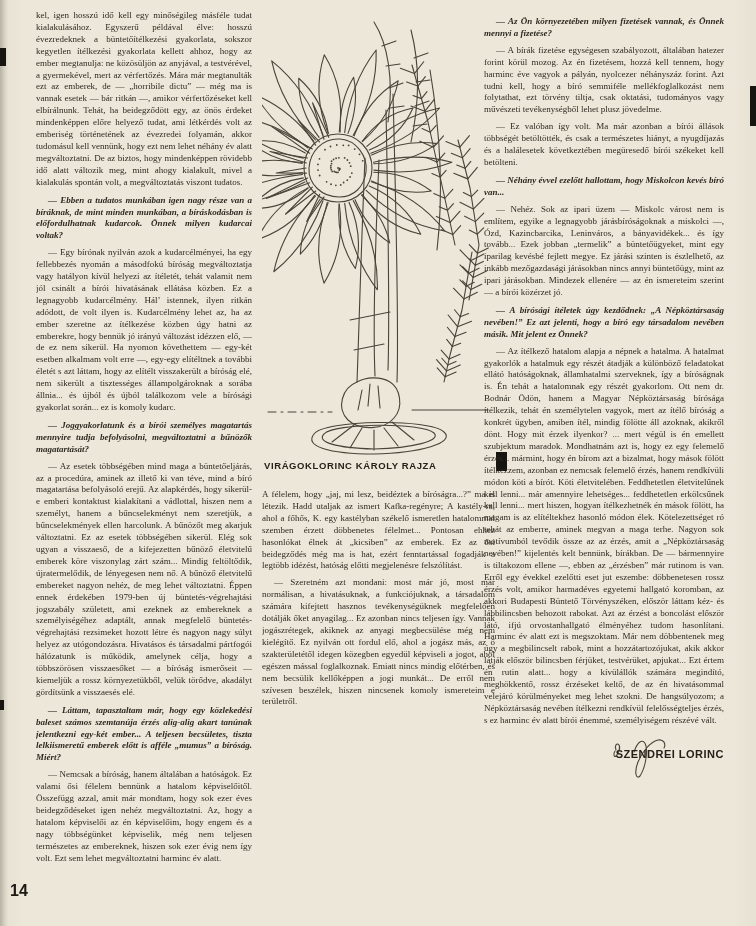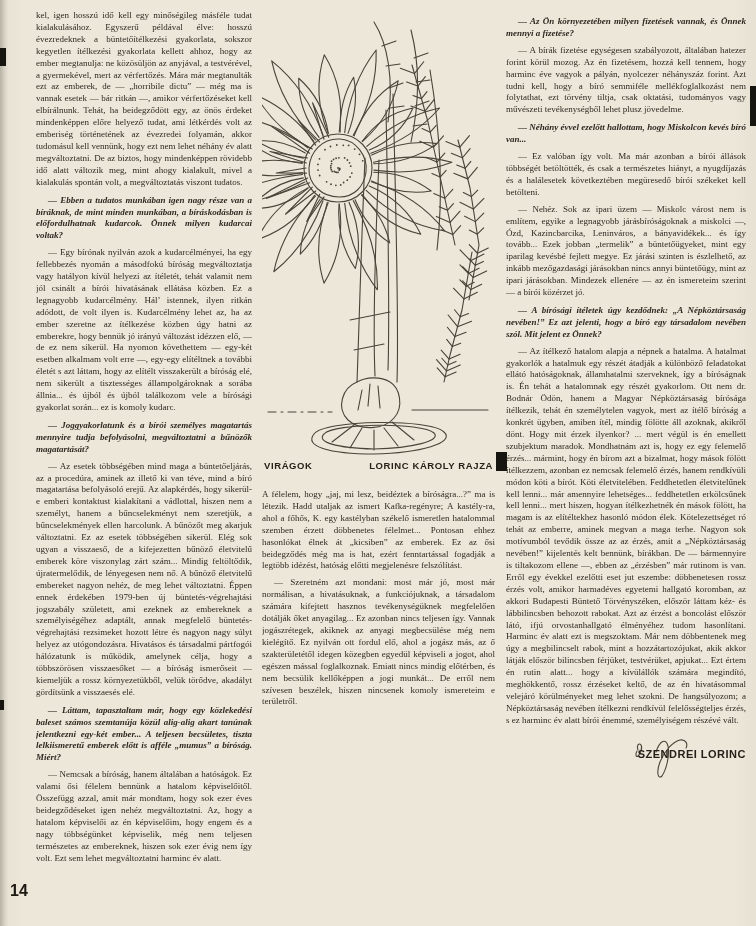--- a/index.html
+++ b/index.html
@@ -13,31 +13,31 @@
     overflow: hidden;
   }
   .gutter {
     position: absolute; left:0; top:0; width:9px; height:100%;
     background: linear-gradient(90deg,#b6b2a4 0%,#d9d4c5 55%,#eae5d6 100%);
   }
   .scan-mark { position:absolute; background:#17150f; }
   .col { position: absolute; top:10px; height:908px; overflow:hidden; }
   .col-left  { left:36px;  width:216px; }
   .col-mid   { left:262px; width:233px; }
-  .col-right { left:506px; width:240px; }
+  .col-right { left:484px; width:240px; }
   .para {
     font-size: 9px; line-height: 11.9px;
     text-align: justify; margin: 0 0 5px 0; text-indent: 12px;
     letter-spacing: 0px;
   }
   .para.flush { text-indent: 0; }
   .para.q { font-style: italic; font-weight: bold; margin-top: 6px; }
   .illustration { display:block; width:233px; height:446px; }
   .caption-row {
-    display:flex; justify-content:space-between; align-items:baseline;
+    display:flex; align-items:baseline;
     font-family: "Liberation Sans", sans-serif;
     font-size: 9.5px; font-weight: bold; letter-spacing: .6px;
     color:#262219; margin: 4px 2px 18px 2px;
   }
   .byline-row { position: relative; height: 48px; margin-top: 4px; }
   .byline {
     position:absolute; right:0; top:16px;
     font-family:"Liberation Sans", sans-serif;
     font-size:11px; font-weight:bold; letter-spacing:.5px; color:#25211a;padding-left:44px;
   }
@@ -59,21 +59,21 @@
   <div class="scan-mark" style="left:0;top:700px;width:4px;height:10px;"></div>
   <div class="scan-mark" style="left:750px;top:86px;width:6px;height:40px;"></div>
   <div class="scan-mark" style="left:496px;top:452px;width:11px;height:19px;"></div>
 
   <div class="col col-left">
       <p class="para flush">kel, igen hosszú idő kell egy minőségileg másféle tudat kialakulásához. Egyszerű példával élve: hosszú évezredeknek a büntetőítélkezési gyakorlata, sokszor kegyetlen ítélkezési gyakorlata kellett ahhoz, hogy az ember megtanulja: ne közösüljön az anyjával, a testvérével, a gyermekével, mert az vérfertőzés. Mára már megtanulták ezt az emberek, de — „horribile dictu” — még ma is vannak esetek — bár ritkán —, amikor vérfertőzéseket kell elbírálnunk. Tehát, ha beidegződött egy, az önös érdeket mindenképpen előre helyező tudat, ami létkérdés volt az emberiség történetének az évezredei folyamán, akkor tudomásul kell vennünk, hogy ezt nem lehet néhány év alatt megváltoztatni. De az biztos, hogy mindenképpen rövidebb idő alatt változik meg, mint ahogy kialakult, mivel a kialakulás spontán volt, a megváltoztatás viszont tudatos.</p>
       <p class="para q">— Ebben a tudatos munkában igen nagy része van a bíráknak, de mint minden munkában, a bíráskodásban is előfordulhatnak kudarcok. Önnek milyen kudarcai voltak?</p>
       <p class="para">— Egy bírónak nyilván azok a kudarcélményei, ha egy fellebbezés nyomán a másodfokú bíróság megváltoztatja vagy hatályon kívül helyezi az ítéletét, tehát valamit nem jól csinált a bírói hivatásának ellátása közben. Ez a legnagyobb kudarcélmény. Hál’ istennek, ilyen ritkán adódott, de volt ilyen is. Kudarcélmény lehet az, ha az ember szeretne az ítélkezése közben úgy hatni az emberekre, hogy bennük jó irányú változást idézzen elő, — de ez nem sikerül. Ha nyomon követhettem — egy-két esetben alkalmam volt erre —, egy-egy elítéltnek a további életét s azt láttam, hogy az elítélt visszakerült a bíróság elé, nem sikerült a tisztességes állampolgároknak a sorába állnia... és újból és újból találkozom vele a bírósági gyakorlat során... ez is komoly kudarc.</p>
       <p class="para q">— Joggyakorlatunk és a bírói személyes magatartás mennyire tudja befolyásolni, megváltoztatni a bűnözők magatartását?</p>
       <p class="para">— Az esetek többségében mind maga a büntetőeljárás, az a procedúra, aminek az illető ki van téve, mind a bíró magatartása befolyásoló erejű. Az alapkérdés, hogy sikerül-e emberi kontaktust kialakítani a vádlottal, hiszen nem a személyt, hanem a bűncselekményt nem szeretjük, a bűncselekmények ellen harcolunk. A bűnözőt meg akarjuk változtatni. Ez az esetek többségében sikerül. Elég sok ugyan a visszaeső, de a kifejezetten bűnöző életvitelű emberek köre viszonylag zárt szám... Mindig feltöltődik, újratermelődik, de lényegesen nem nő. A bűnöző életvitelű embereket nagyon nehéz, de meg lehet változtatni. Éppen ennek érdekében 1979-ben új büntetés-végrehajtási jogszabály született, ami ezeknek az embereknek a személyiségéhez adaptált, annak megfelelő büntetés-végrehajtási rezsimeket hozott létre és nagyon nagy súlyt helyez az utógondozásra. Hivatásos és társadalmi pártfogói hálózatunk is működik, amelynek célja, hogy a többszörösen visszaesőket — a bíróság ismerőseit — kiemeljük a rossz környezetükből, velük törődve, akadályt gördítsünk a visszaesés elé.</p>
-      <p class="para q">— Láttam, tapasztaltam már, hogy egy közlekedési baleset számos szemtanúja közül alig-alig akart tanúnak jelentkezni egy-két ember... A teljesen becsületes, tiszta lelkiismeretű emberek előtt is afféle „mumus” a bíróság. Miért?</p>
+      <p class="para q">— Láttam, tapasztaltam már, hogy egy közlekedési baleset számos szemtanúja érzés alig-alig akart tanúnak jelentkezni egy-két ember... A teljesen becsületes, tiszta lelkiismeretű emberek előtt is afféle „mumus” a bíróság. Miért?</p>
       <p class="para">— Nemcsak a bíróság, hanem általában a hatóságok. Ez valami ősi félelem bennünk a hatalom képviselőitől. Összefügg azzal, amit már mondtam, hogy sok ezer éves beidegződéseket igen nehéz megváltoztatni. Az, hogy a hatalom képviselői az én képviselőim, hogy engem és a nagy többségünket képviselik, még nem teljesen természetes az embereknek, hiszen sok ezer évig nem így volt. Ezt sem lehet megváltoztatni harminc év alatt.</p>
     </div>
 
   <div class="col col-mid">
     <svg class="illustration" viewBox="0 0 233 446">
 
       <path d="M6,402 H70" stroke-dasharray="8 5 2 5"></path>
       <path d="M150,400 H226"></path>
 
       <path d="M103,148 C99,240 97,320 95,372"></path>
@@ -278,24 +278,24 @@
     <div>
         <p class="para flush">A félelem, hogy „jaj, mi lesz, beidéztek a bíróságra...?” ma is létezik. Hadd utaljak az ismert Kafka-regényre; A kastély-ra, ahol a főhős, K. egy kastélyban székelő ismeretlen hatalommal szemben érzett döbbenetes félelmet... Pontosan ehhez hasonlókat élnek át „kicsiben” az emberek. Ez az ősi beidegződés még ma is hat, ezért fenntartással fogadják a legtöbb idézést, hatóság előtti megjelenésre felszólítást.</p>
         <p class="para">— Szeretném azt mondani: most már jó, most már normálisan, a hivatásuknak, a funkciójuknak, a társadalom számára kifejtett hasznos tevékenységüknek megfelelően dotálják őket anyagilag... Ez azonban nincs teljesen így. Vannak jogászrétegek, akiknek az anyagi megbecsülése még nem kielégítő. Ez nyilván ott fordul elő, ahol a jogász más, az ő szakterületétől idegen közegben egyedül képviseli a jogot, ahol egészen mással foglalkoznak. Emiatt nincs mindig előtérben, és nem becsülik kellőképpen a jogi munkát... De erről nem szívesen beszélek, hiszen nincsenek komoly ismereteim e területről.</p>
       </div>
   </div>
 
   <div class="col col-right">
     <div>
         <p class="para q">— Az Ön környezetében milyen fizetések vannak, és Önnek mennyi a fizetése?</p>
         <p class="para">— A bírák fizetése egységesen szabályozott, általában hatezer forint körül mozog. Az én fizetésem, hozzá kell tennem, hogy harminc éve vagyok a pályán, nyolcezer néhányszáz forint. Azt tudni kell, hogy a bíró semmiféle mellékfoglalkozást nem folytathat, ezt törvény tiltja, csak oktatási, tudományos vagy művészeti tevékenységből lehet plusz jövedelme.</p>
+        <p class="para">— Ez valóban így volt. Ma már azonban a bírói állások többségét betöltötték, és csak a természetes hiányt, a nyugdíjazás és a halálesetek következtében megüresedő bírói székeket kell betölteni.</p>
         <p class="para q">— Néhány évvel ezelőtt hallottam, hogy Miskolcon kevés bíró van...</p>
-        <p class="para">— Ez valóban így volt. Ma már azonban a bírói állások többségét betöltötték, és csak a természetes hiányt, a nyugdíjazás és a halálesetek következtében megüresedő bírói székeket kell betölteni.</p>
         <p class="para">— Nehéz. Sok az ipari üzem — Miskolc várost nem is említem, egyike a legnagyobb járásbíróságoknak a miskolci —, Ózd, Kazincbarcika, Leninváros, a bányavidékek... és így tovább... Ezek jobban „termelik” a büntetőügyeket, mint egy iparilag kevésbé fejlett megye. Ez járási szinten is észlelhető, az inkább mezőgazdasági járásokban nincs annyi büntetőügy, mint az ipari járásokban. Mindezek ellenére — az én ismereteim szerint — a bírói közérzet jó.</p>
-        <p class="para q">— A bírósági ítéletek úgy kezdődnek: „A Népköztársaság nevében!” Ez azt jelenti, hogy a bíró egy társadalom nevében szól. Mit jelent ez Önnek?</p>
+        <p class="para q">— A bírósági ítéletek úgy kezdődnek: „A Népköztársaság nevében!” Ez azt jelenti, hogy a bíró egy társadalom nevében másik. Mit jelent ez Önnek?</p>
         <p class="para">— Az ítélkező hatalom alapja a népnek a hatalma. A hatalmat gyakorlók a hatalmuk egy részét átadják a különböző feladatokat ellátó hatóságoknak, államhatalmi szerveknek, így a bíróságnak is. Én tehát a hatalomnak egy részét gyakorlom. Ott nem dr. Bodnár Ödön, hanem a Magyar Népköztársaság bírósága ítélkezik, tehát én személytelen vagyok, mert az ítélő bíróság a konkrét ügyben, amiben ítél, mindig fölötte áll azoknak, akikről dönt. Hogy mit érzek ilyenkor? ... mert végül is én emellett szubjektum maradok. Mondhatnám azt is, hogy ez egy felemelő érzés... mármint, hogy én bírom azt a bizalmat, hogy mások fölött ítélkezzem, azonban ez nemcsak felemelő érzés, hanem rendkívüli módon köti a bírót. Köti életvitelében. Feddhetetlen életvitelűnek kell lenni... már amennyire lehetséges... feddhetetlen erkölcsűnek kell lenni... mert hiszen, hogyan ítélkezhetnék én mások fölött, ha magam is az elítéltekhez hasonló módon élek. Kötelezettséget ró tehát az emberre, aminek megvan a maga terhe. Nagyon sok motívumból tevődik össze az az érzés, amit a „Népköztársaság nevében!” kijelentés kelt bennünk, bírákban. De — bármennyire is tiltakozom ellene —, ebben az „érzésben” már rutinom is van. Erről egy évekkel ezelőtti eset jut eszembe: döbbenetesen rossz érzés volt, amikor harmadéves egyetemi hallgató koromban, az akkori Budapesti Büntető Törvényszéken, először láttam kéz- és lábbilincsben behozott rabokat. Azt az érzést a boncolást először látó, ifjú orvostanhallgató élményéhez tudom hasonlítani. Harminc év alatt ezt is megszoktam. Már nem döbbentenek meg úgy a megbilincselt rabok, mint a hozzátartozójukat, akik akkor látják először bilincsben férjüket, testvérüket, apjukat... Ezt értem én rutin alatt... hogy a kívülállók számára megindító, meghökkentő, rossz érzéseket keltő, de az én hivatásommal velejáró körülményeket meg lehet szokni. De hangsúlyozom; a Népköztársaság nevében ítélkezni rendkívül felelősségteljes érzés, s ez harminc év alatt bírói énemmé, személyiségem részévé vált.</p>
       </div>
     <div class="byline-row">
       <svg class="signature-svg" width="92" height="48" viewBox="0 0 92 48">
         <path d="M14,18 C12,14 15,10 17,13 C19,16 16,22 14,24 C12,26 11,22 13,19" fill="none" stroke="#3a7d4e" stroke-width="1.4" stroke-linecap="round"></path>
         <path d="M32,20 C36,8 42,6 44,14 C46,24 42,38 38,44 C34,48 32,40 36,30 C40,20 48,10 56,8 C62,7 64,12 62,16" fill="none" stroke="#4a5fa8" stroke-width="2.2" stroke-linecap="round"></path>
       </svg>
       <span class="byline">SZENDREI LORINC</span>
     </div>
   </div>

